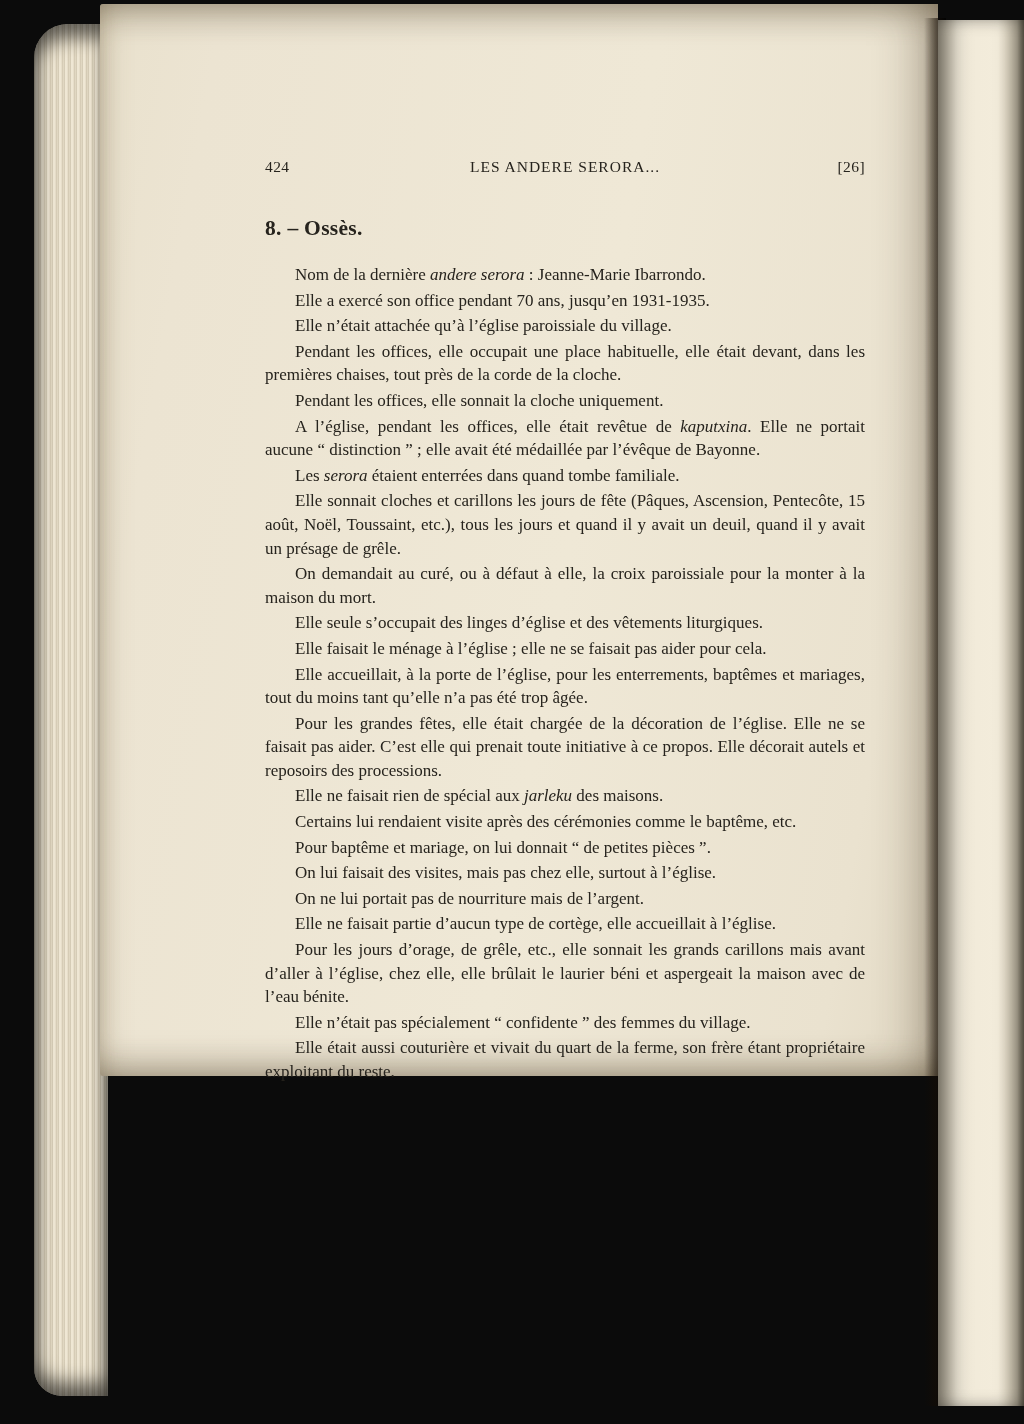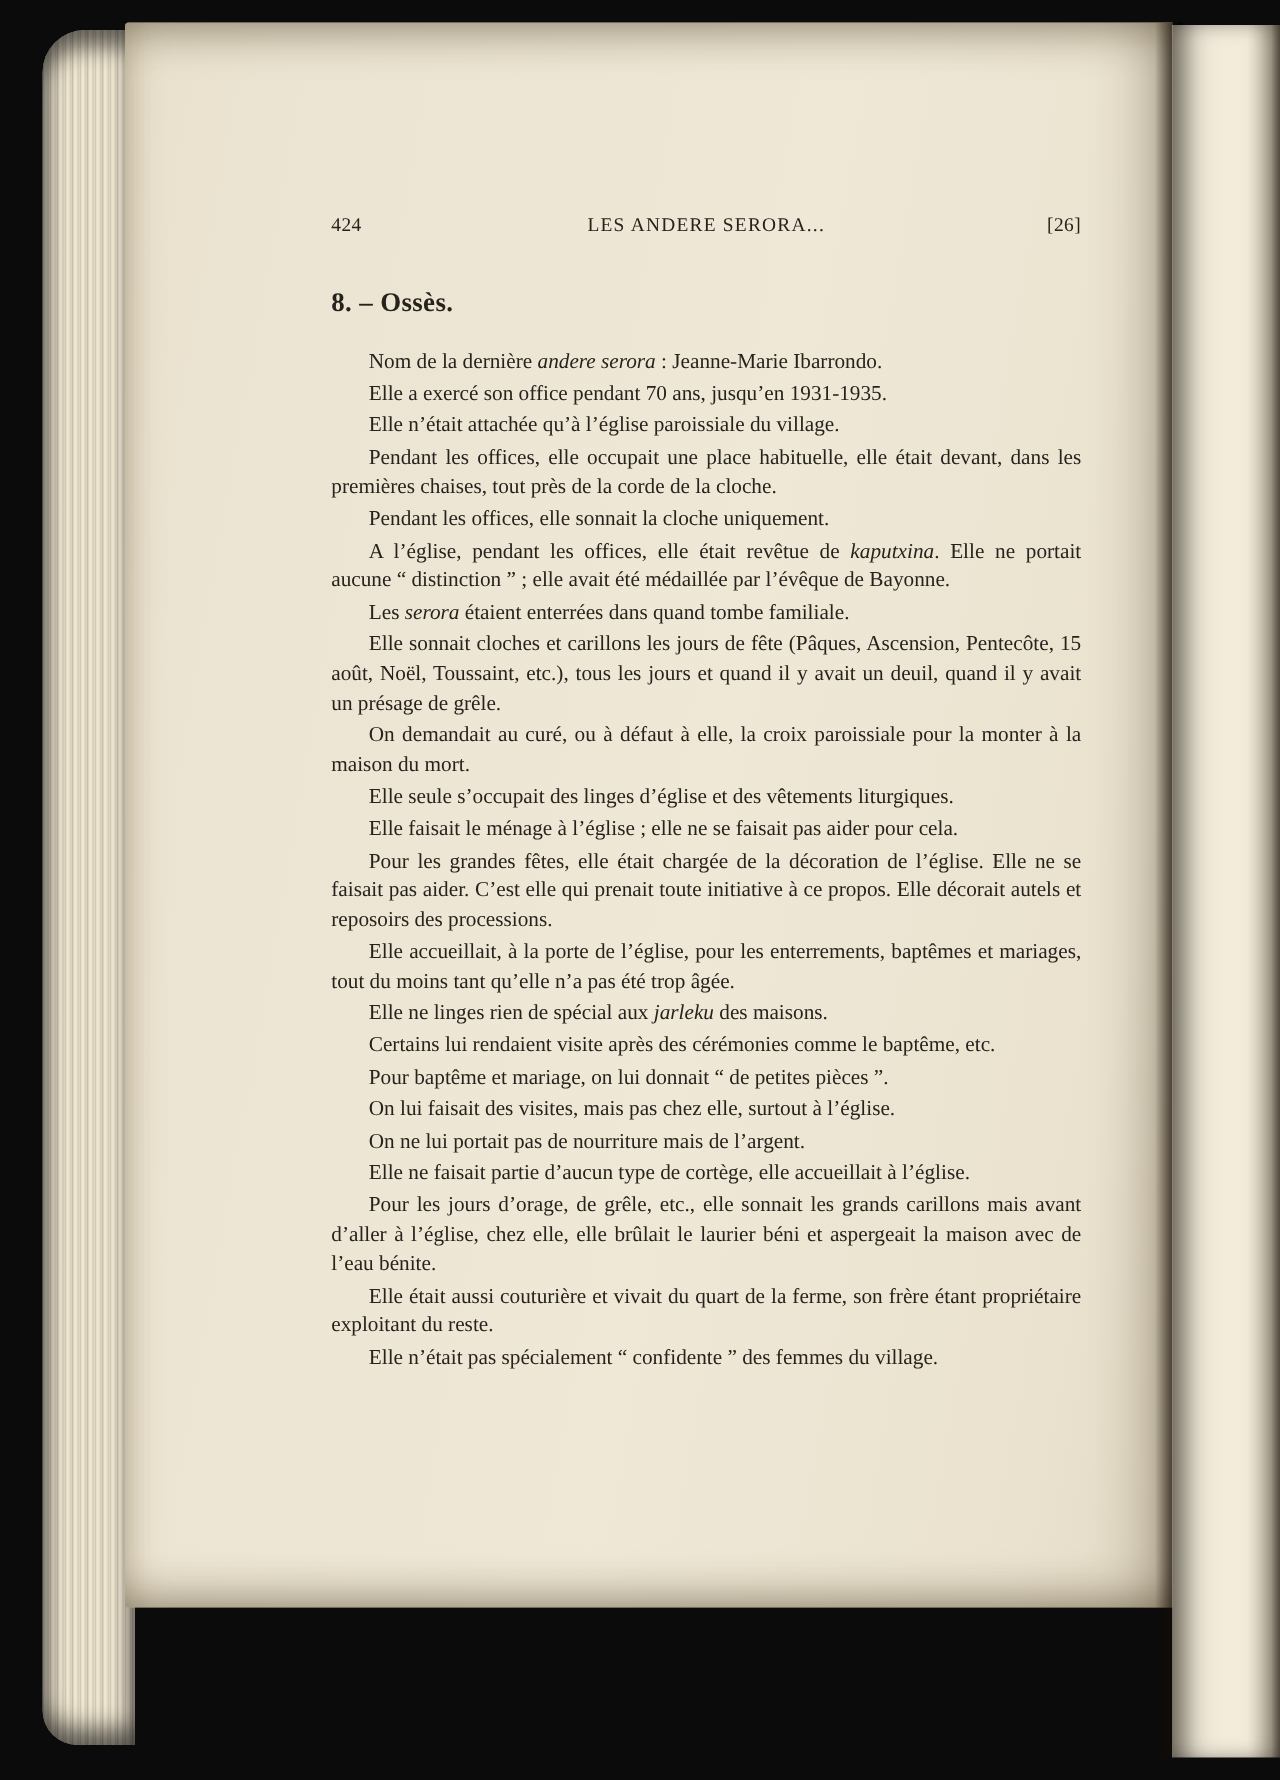--- a/index.html
+++ b/index.html
@@ -13,21 +13,21 @@
   
   .page-stack{
     position:absolute;left:34px;top:24px;width:74px;height:1372px;
     background:repeating-linear-gradient(90deg,
       #c9bfa8 0px,#efe7d4 1.5px,#efe7d4 3px,#d6ccb6 4.5px,#e6ddc8 6px);
     border-radius:34px 0 0 28px;
     box-shadow:inset 0 14px 18px rgba(0,0,0,.55), inset 0 -14px 18px rgba(0,0,0,.55);
   }
   
   .page{
-    position:absolute;left:100px;top:18px;width:838px;height:1268px;
+    position:absolute;left:100px;top:4px;width:838px;height:1072px;
     background:linear-gradient(100deg,#e9e1cd 0%,#ece4d2 12%,#efe8d6 55%,#eae2cf 88%,#e2d9c4 100%);
     box-shadow:
       inset 0 26px 34px -18px rgba(70,55,30,.35),
       inset 0 -26px 34px -18px rgba(70,55,30,.35),
       inset -30px 0 50px -18px rgba(55,40,20,.45),
       inset 18px 0 30px -14px rgba(120,100,60,.25);
     border-radius:3px 0 0 3px;
   }
   
   .gutter{
@@ -88,31 +88,31 @@
           <p><span>Elle a exercé son office pendant 70 ans, jusqu’en 1931-1935.</span></p>
           <p><span>Elle n’était attachée qu’à l’église paroissiale du village.</span></p>
           <p><span>Pendant les offices, elle occupait une place habituelle, elle était devant, dans les premières chaises, tout près de la corde de la cloche.</span></p>
           <p><span>Pendant les offices, elle sonnait la cloche uniquement.</span></p>
           <p><span>A l’église, pendant les offices, elle était revêtue de </span><em>kaputxina</em><span>. Elle ne portait aucune “ distinction ” ; elle avait été médaillée par l’évêque de Bayonne.</span></p>
           <p><span>Les </span><em>serora</em><span> étaient enterrées dans quand tombe familiale.</span></p>
           <p><span>Elle sonnait cloches et carillons les jours de fête (Pâques, Ascension, Pentecôte, 15 août, Noël, Toussaint, etc.), tous les jours et quand il y avait un deuil, quand il y avait un présage de grêle.</span></p>
           <p><span>On demandait au curé, ou à défaut à elle, la croix paroissiale pour la monter à la maison du mort.</span></p>
           <p><span>Elle seule s’occupait des linges d’église et des vêtements liturgiques.</span></p>
           <p><span>Elle faisait le ménage à l’église ; elle ne se faisait pas aider pour cela.</span></p>
+          <p><span>Elle accueillait, à la porte de l’église, pour les enterrements, baptêmes et mariages, tout du moins tant qu’elle n’a pas été trop âgée.</span></p>
           <p><span>Pour les grandes fêtes, elle était chargée de la décoration de l’église. Elle ne se faisait pas aider. C’est elle qui prenait toute initiative à ce propos. Elle décorait autels et reposoirs des processions.</span></p>
-          <p><span>Elle accueillait, à la porte de l’église, pour les enterrements, baptêmes et mariages, tout du moins tant qu’elle n’a pas été trop âgée.</span></p>
-          <p><span>Elle ne linges rien de spécial aux </span><em>jarleku</em><span> des maisons.</span></p>
+          <p><span>Elle ne faisait rien de spécial aux </span><em>jarleku</em><span> des maisons.</span></p>
           <p><span>Certains lui rendaient visite après des cérémonies comme le baptême, etc.</span></p>
           <p><span>Pour baptême et mariage, on lui donnait “ de petites pièces ”.</span></p>
           <p><span>On lui faisait des visites, mais pas chez elle, surtout à l’église.</span></p>
           <p><span>On ne lui portait pas de nourriture mais de l’argent.</span></p>
           <p><span>Elle ne faisait partie d’aucun type de cortège, elle accueillait à l’église.</span></p>
           <p><span>Pour les jours d’orage, de grêle, etc., elle sonnait les grands carillons mais avant d’aller à l’église, chez elle, elle brûlait le laurier béni et aspergeait la maison avec de l’eau bénite.</span></p>
+          <p><span>Elle n’était pas spécialement “ confidente ” des femmes du village.</span></p>
           <p><span>Elle était aussi couturière et vivait du quart de la ferme, son frère étant propriétaire exploitant du reste.</span></p>
-          <p><span>Elle n’était pas spécialement “ confidente ” des femmes du village.</span></p>
         </div>
 
     </div>
   </div>
 
   <div class="gutter"></div>
   <div class="next-page"></div>
 
 </div>
 

